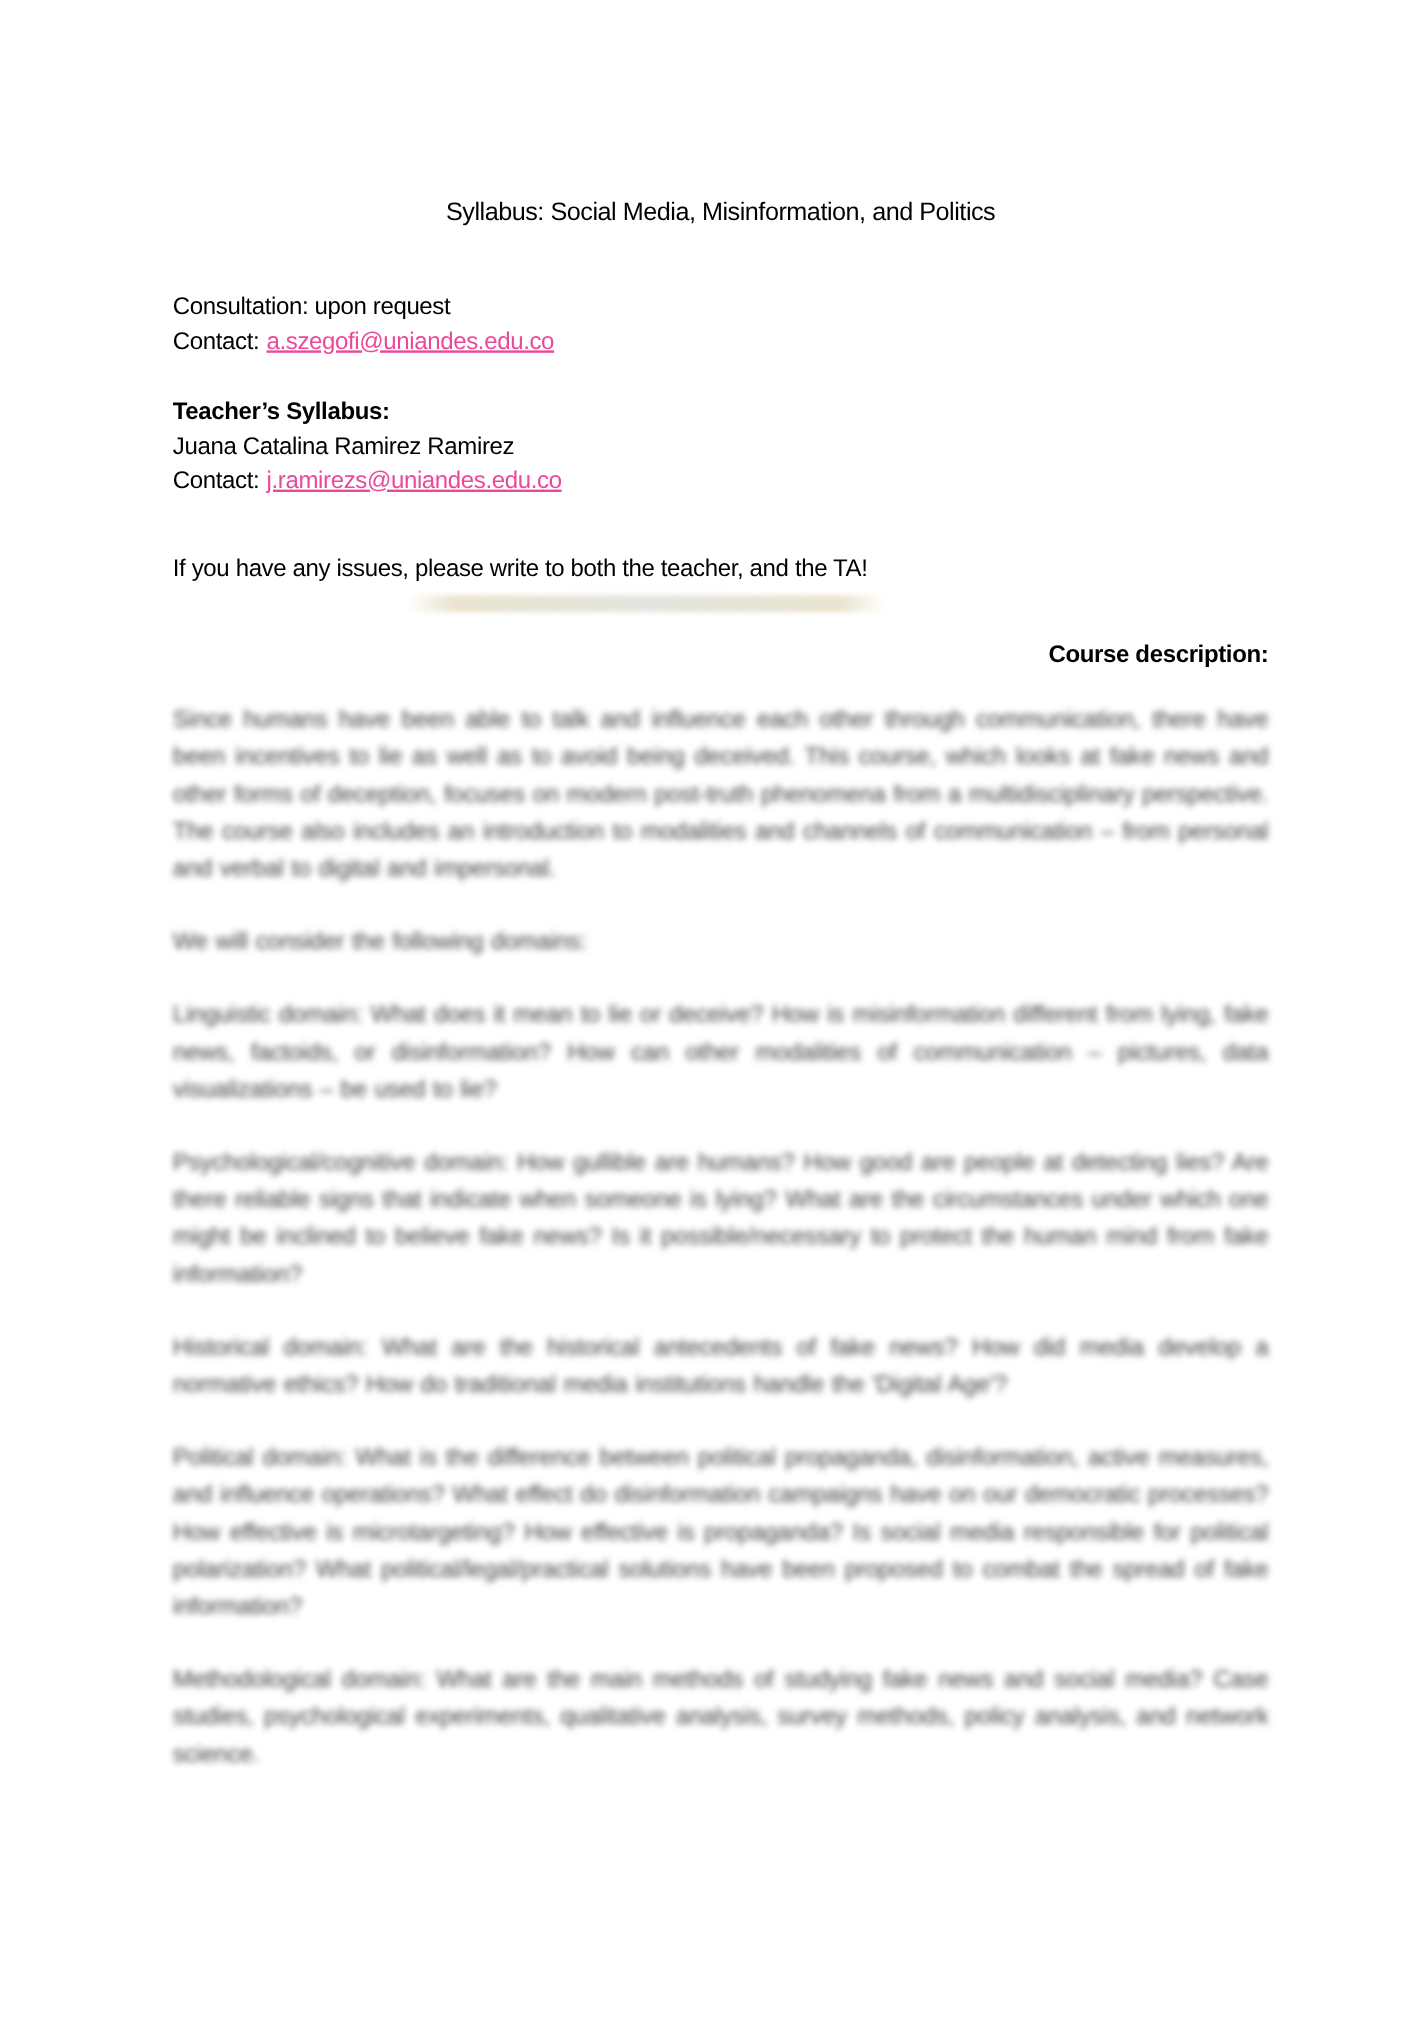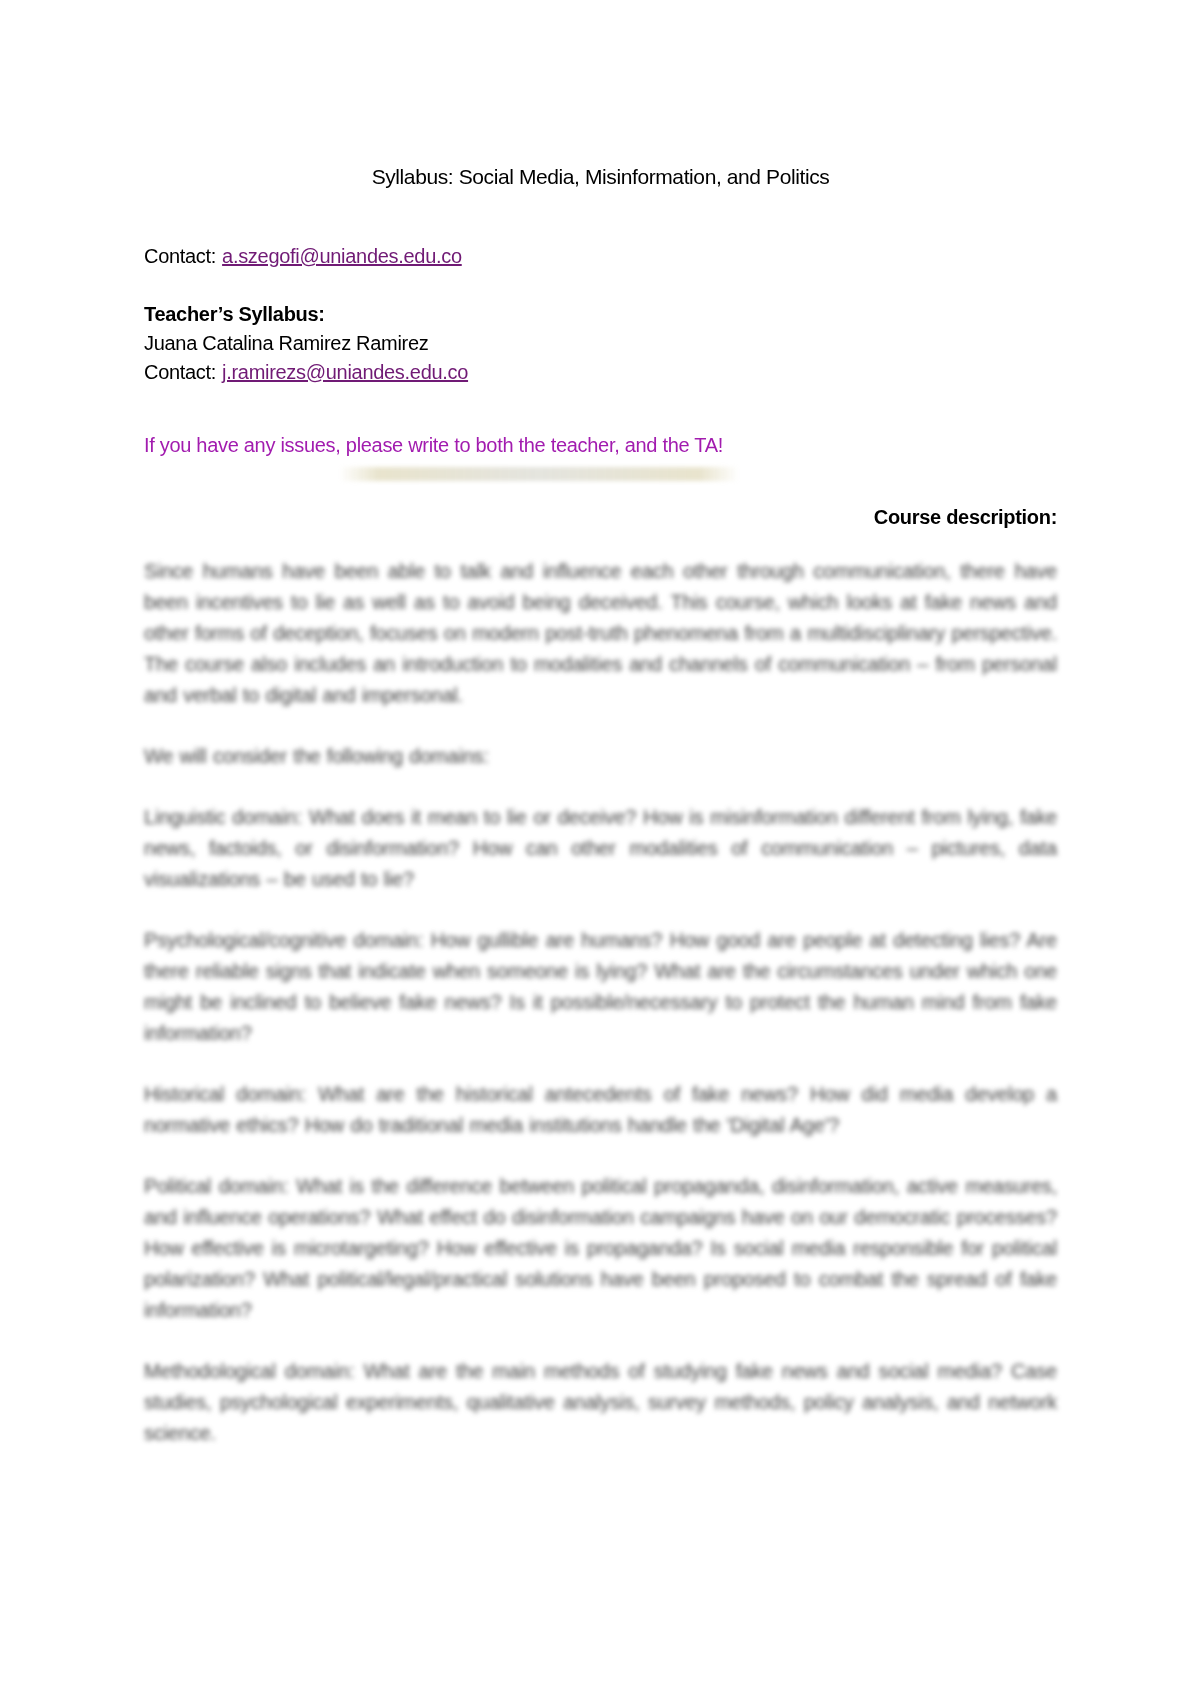--- a/index.html
+++ b/index.html
@@ -26,28 +26,28 @@
   .line {
     margin: 0;
     font-size: 20px;
     line-height: 29px;
     letter-spacing: -0.3px;
   }
   .bold { font-weight: 700; }
   .sec-teacher { margin-top: 52px; }
   .sec-ta { margin-top: 29px; }
   .email-link {
-    color: #701a75;
+    color: #ec4899;
     text-decoration: underline;
     cursor: pointer;
   }
   .contact-label { margin-right: 6px; }
   .notice {
     margin-top: 44px;
-    color: #a21caf;
+    color: #000000;
   }
   .ghost {
     height: 14px;
     width: 400px;
     margin: 7px 0 0 195px;
     background: linear-gradient(90deg,
       rgba(215,205,160,0) 0%,
       rgba(205,195,145,0.45) 10%,
       rgba(185,185,170,0.38) 50%,
       rgba(205,195,145,0.45) 90%,
@@ -68,20 +68,21 @@
   .blur-para.first { margin-top: 24px; }
 </style>
 </head>
 <body>
 
 <div class="doc">
 
   <p class="title">Syllabus: Social Media, Misinformation, and Politics</p>
 
   <div class="sec-teacher">
+    <p class="line">Consultation: upon request</p>
     <p class="line"><span class="contact-label">Contact:</span><a class="email-link">a.szegofi@uniandes.edu.co</a></p>
   </div>
 
   <div class="sec-ta">
     <p class="line bold">Teacher’s Syllabus:</p>
     <p class="line">Juana Catalina Ramirez Ramirez</p>
     <p class="line"><span class="contact-label">Contact:</span><a class="email-link">j.ramirezs@uniandes.edu.co</a></p>
   </div>
 
   <p class="line notice">If you have any issues, please write to both the teacher, and the TA!</p>

